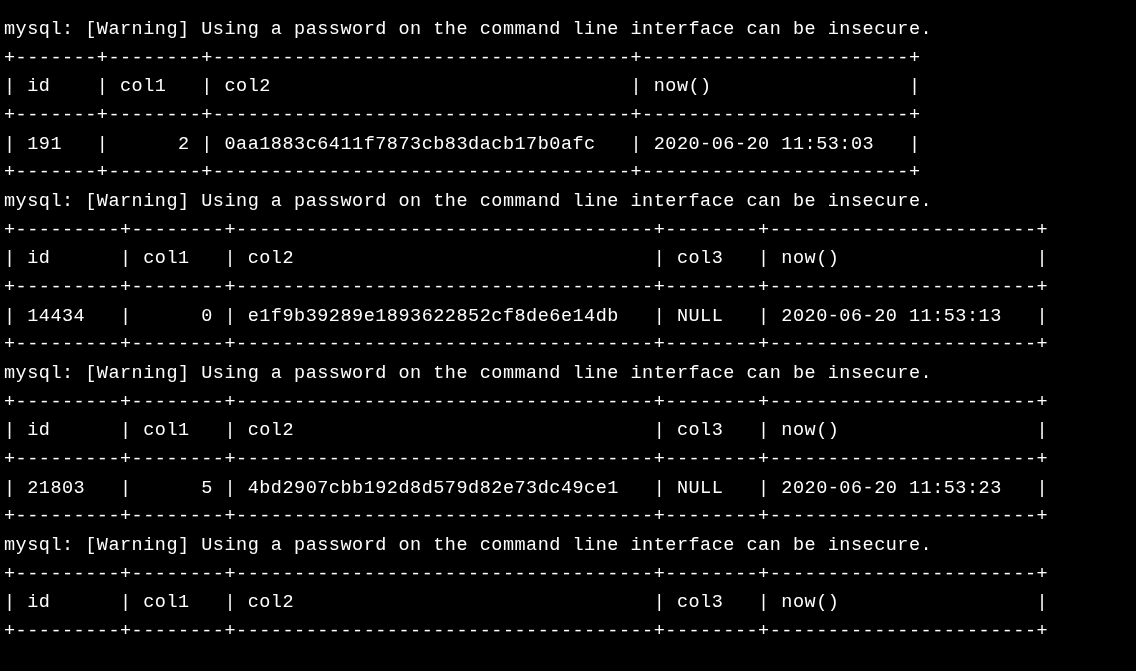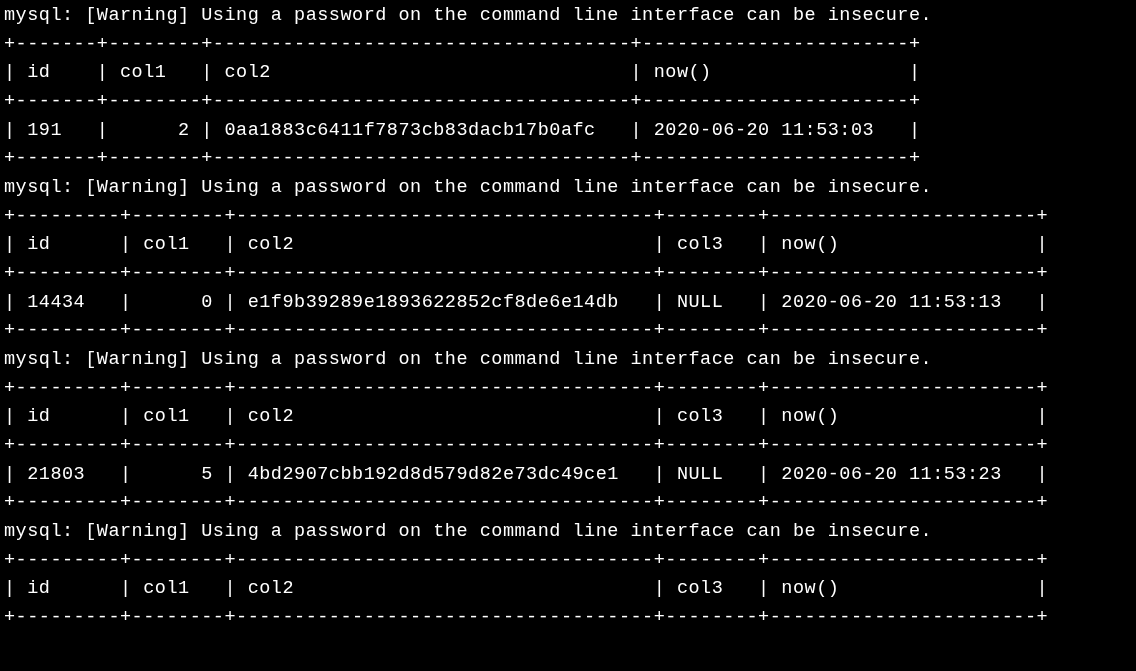--- a/index.html
+++ b/index.html
@@ -10,21 +10,21 @@
     font-family: "Consolas", "Menlo", "Courier New", monospace;
     font-size: 18.5px;
     line-height: 1.55;
     letter-spacing: 0.5px;
     width: 1136px;
     height: 671px;
     overflow: hidden;
   }
   pre {
     margin: 0;
-    padding: 2px 4px;
+    padding: 16px 4px;
     white-space: pre;
     font-family: inherit;
   }
 </style>
 </head>
 <body>
 
 <pre id="term">mysql: [Warning] Using a password on the command line interface can be insecure.
 +-------+--------+------------------------------------+-----------------------+
 | id    | col1   | col2                               | now()                 |

